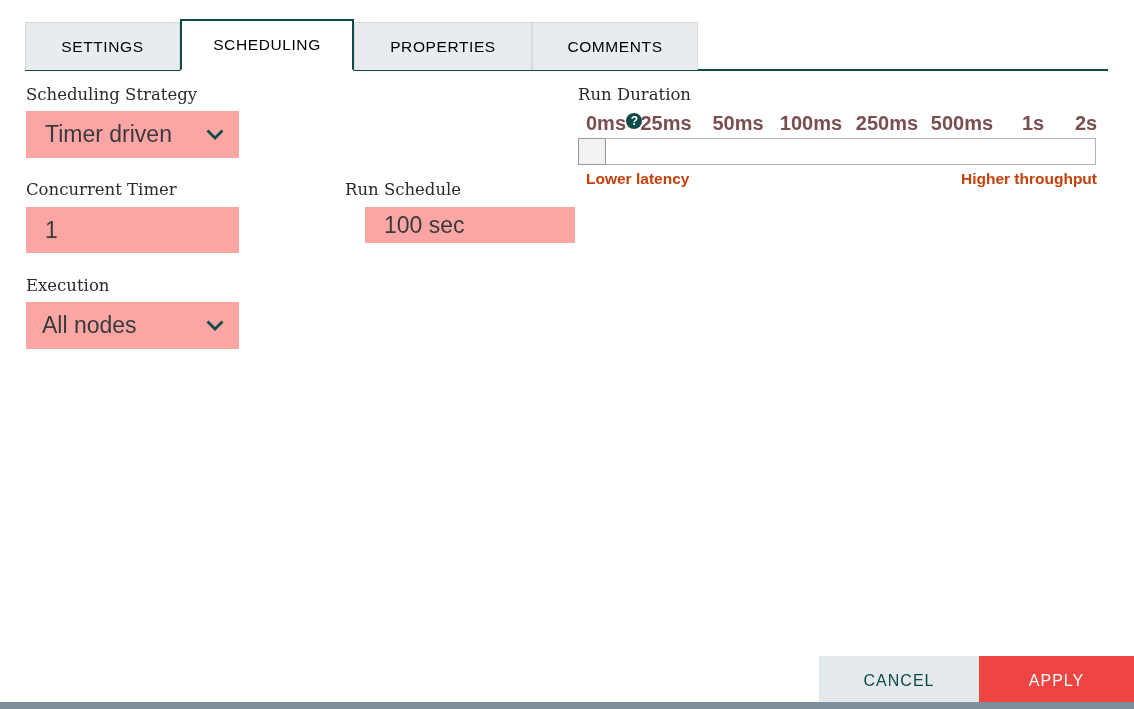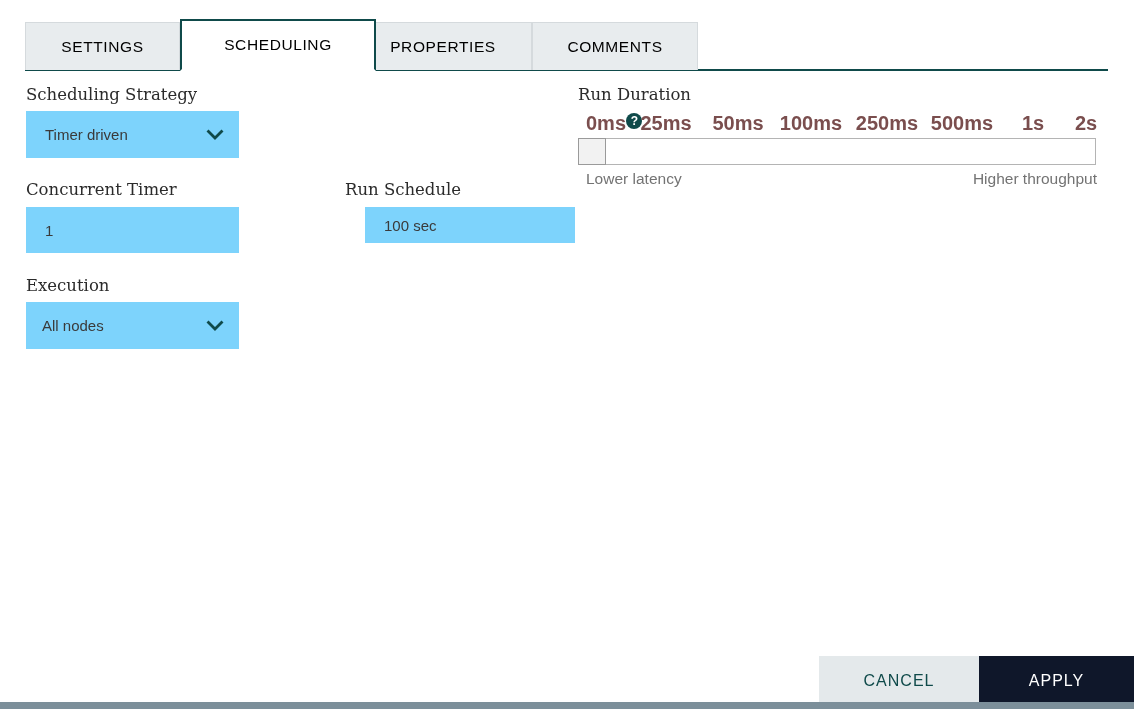--- a/index.html
+++ b/index.html
@@ -83,25 +83,25 @@
     font-size: 12px;
     font-weight: bold;
     line-height: 16px;
     text-align: center;
     cursor: pointer;
     flex: none;
   }
   .field-control {
     position: absolute;
     box-sizing: border-box;
-    background: #7dd3fc;
+    background: #fca5a5;
     display: flex;
     align-items: center;
     font-family: "Liberation Sans", sans-serif;
-    font-size: 15px;
+    font-size: 23px;
     color: #3a3a3a;
     padding: 0 14px 0 19px;
     cursor: pointer;
   }
   .field-control.text-input {
     cursor: text;
   }
   .field-control .value {
     flex: 1;
     overflow: hidden;
@@ -131,22 +131,22 @@
   .slider-handle {
     position: absolute;
     box-sizing: border-box;
     background: #f2f2f2;
     border: 1px solid #9a9a9a;
     cursor: grab;
   }
   .slider-endlabel {
     position: absolute;
     font-size: 15.5px;
-    font-weight: normal;
-    color: #737373;
+    font-weight: bold;
+    color: #c2410c;
     white-space: nowrap;
   }
 
   
   #footer-bar {
     position: absolute;
     left: 0;
     top: 702px;
     width: 1134px;
     height: 7px;
@@ -163,31 +163,31 @@
     cursor: pointer;
     user-select: none;
     top: 656px;
     height: 49px;
   }
   #cancel-button {
     background: #e4e9eb;
     color: #0f4a4a;
   }
   #apply-button {
-    background: #0f172a;
+    background: #ef4444;
     color: #ffffff;
   }
 </style>
 </head>
 <body>
 
 <div id="tab-bar">
   <div class="tab-underline"></div>
 <div class="tab inactive" style="left: 25px; width: 155px;">SETTINGS</div>
-    <div class="tab active" style="left: 180px; width: 196px;">SCHEDULING</div>
+    <div class="tab active" style="left: 180px; width: 174px;">SCHEDULING</div>
     <div class="tab inactive" style="left: 532px; width: 166px;">COMMENTS</div>
     <div class="tab inactive" style="left: 354px; width: 178px;">PROPERTIES</div>
   </div>
 
 <div id="form-area">
     <div class="field-label" style="left: 26px; top: 85px;">
       <span>Scheduling Strategy</span>
       <span class="help-icon">?</span>
     </div>
     <div class="field-control" style="left: 26px; top: 111px; width: 213px; height: 47px;">

